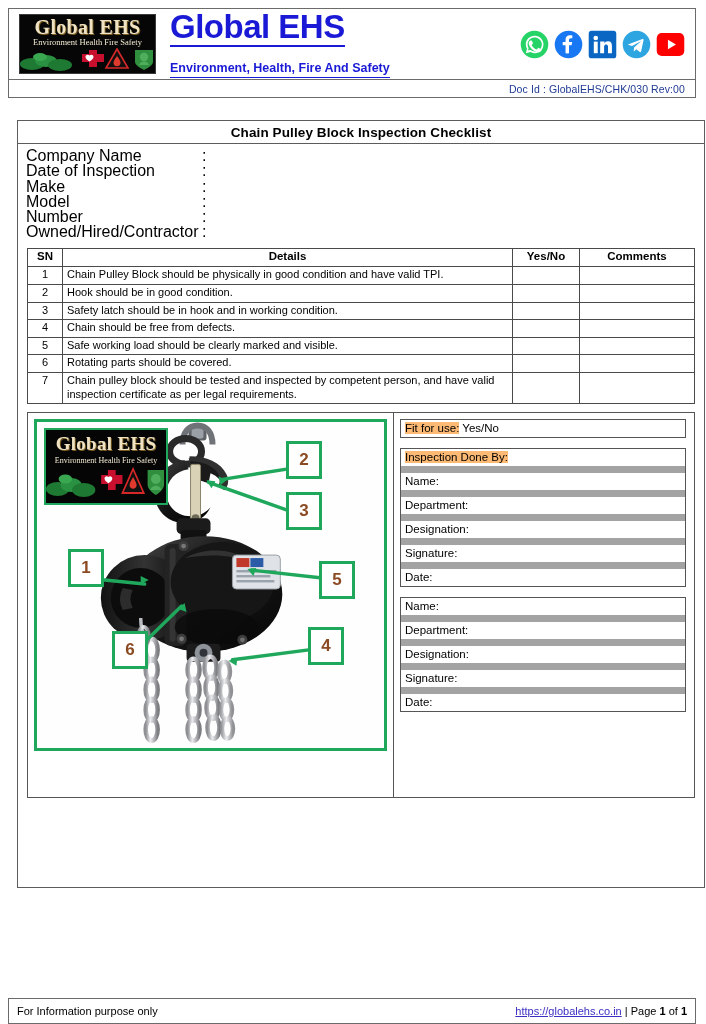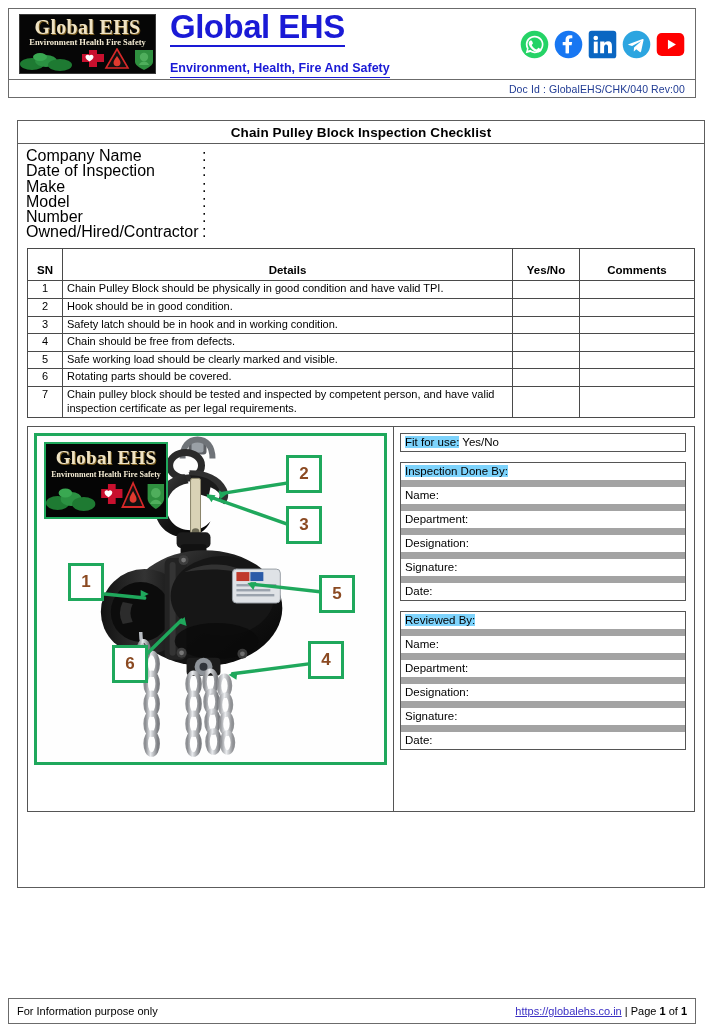--- a/index.html
+++ b/index.html
@@ -59,21 +59,21 @@
     text-shadow: 1px 1px 0 #7a5c1e;
     line-height: 1;
   }
   .logo-sub {
     position: absolute;
     top: 23px;
     left: 0;
     width: 100%;
     text-align: center;
     font-family: "Liberation Serif", serif;
-    font-weight: bold;
+    font-weight: normal;
     font-size: 8.5px;
     color: #f3ead2;
     line-height: 1;
   }
   .logo-art {
     position: absolute;
     left: 0;
     top: 33px;
     width: 100%;
     height: 25px;
@@ -182,21 +182,21 @@
     border: 1px solid #4a4a4a;
     font-size: 11px;
     line-height: 13.6px;
     padding: 1px 4px 2px;
     vertical-align: top;
   }
   table.cl th {
     text-align: center;
     font-weight: bold;
     font-size: 11.5px;
-    padding: 15px 2px 3px;
+    padding: 1px 2px 3px;
   }
   .col-sn   { width: 30px; }
   .col-yn   { width: 62px; }
   .col-cm   { width: 110px; }
   td.sn { text-align: center; }
   td.blank { }
 
   
   .lower {
     display: flex;
@@ -259,21 +259,21 @@
   }
   .so-row {
     font-size: 11.5px;
     line-height: 16px;
     padding: 0 4px;
     border-bottom: 7px solid #a3a3a3;
     white-space: nowrap;
     height: 17px;
   }
   .so-row:last-child { border-bottom: none; }
-  .hl { background: #7dd3fc; }
+  .hl { background: #fdba74; }
 
   
   .footer-box {
     position: absolute;
     left: 8px;
     top: 998px;
     width: 688px;
     height: 20px;
     border: 1px solid #6b6b6b;
     box-sizing: border-box;
@@ -345,21 +345,21 @@
       </svg>
 
       <svg class="sico" viewBox="0 0 40 40">
         <rect x="1" y="4" width="38" height="32" rx="7" fill="#FF0000"></rect>
         <path d="M16.5 13.5 L27.5 20 L16.5 26.5 Z" fill="#fff"></path>
       </svg>
     </div>
   </div>
 
   <div class="docid-row">
-    <span class="docid">Doc Id : GlobalEHS/CHK/040 Rev:00</span>
+    <span class="docid">Doc Id : GlobalEHS/CHK/030 Rev:00</span>
   </div>
 </div>
 
 <div class="content-box">
 
   <div class="doc-title">Chain Pulley Block Inspection Checklist</div>
 
   <div class="info">
     <div class="info-row">
       <span class="info-label">Company Name</span>
@@ -612,21 +612,20 @@
       <div class="so-box">
         <div class="so-row"><span class="hl">Inspection Done By:</span></div>
         <div class="so-row">Name:</div>
         <div class="so-row">Department:</div>
         <div class="so-row">Designation:</div>
         <div class="so-row">Signature:</div>
         <div class="so-row">Date:</div>
       </div>
 
       <div class="so-box">
-        <div class="so-row"><span class="hl">Reviewed By:</span></div>
         <div class="so-row">Name:</div>
         <div class="so-row">Department:</div>
         <div class="so-row">Designation:</div>
         <div class="so-row">Signature:</div>
         <div class="so-row">Date:</div>
       </div>
 
     </div>
   </div>
 </div>

